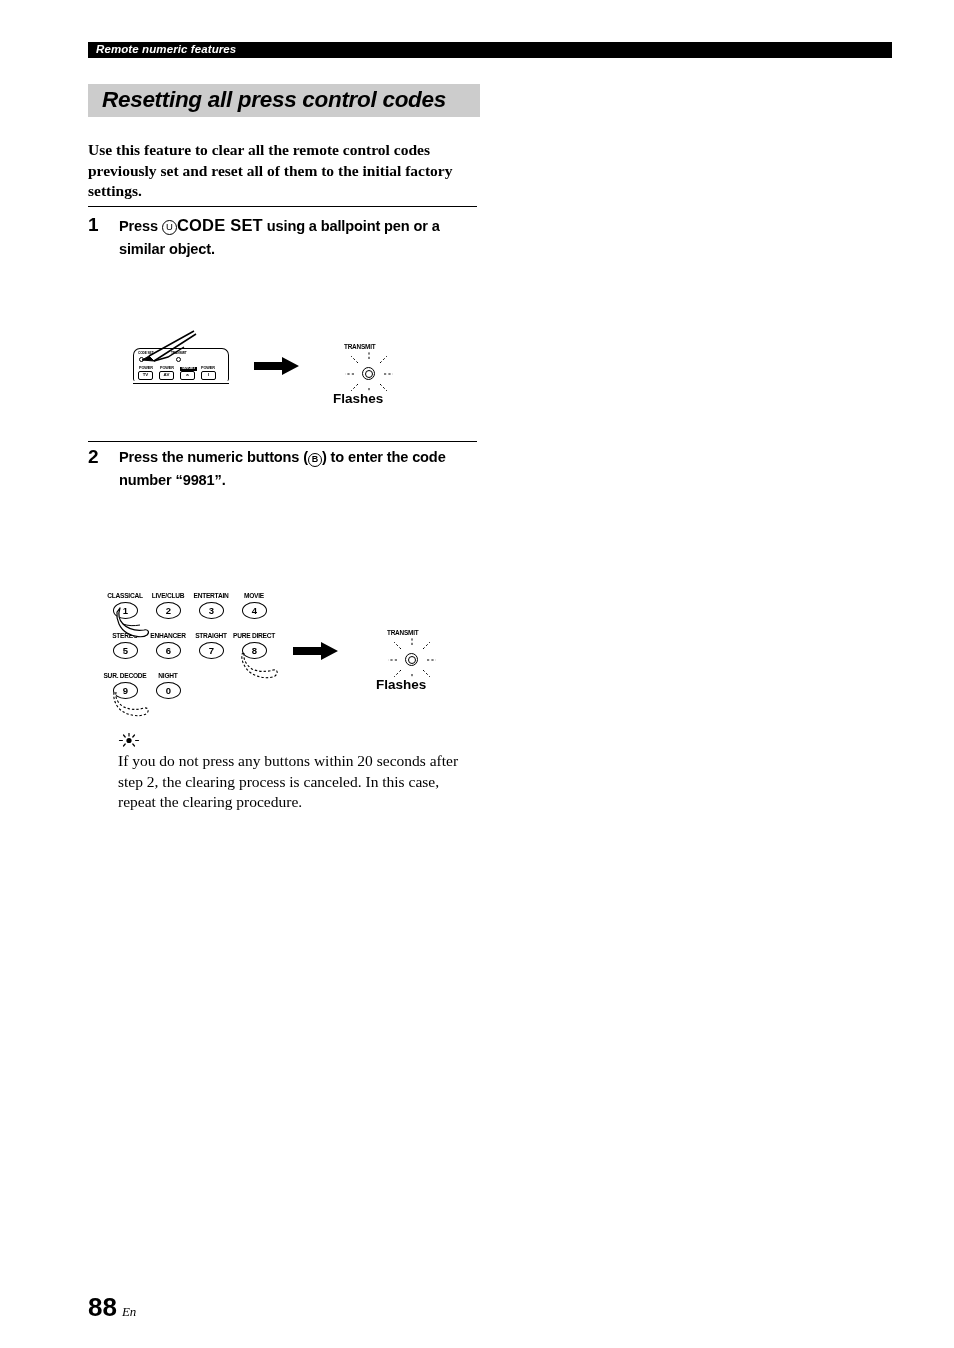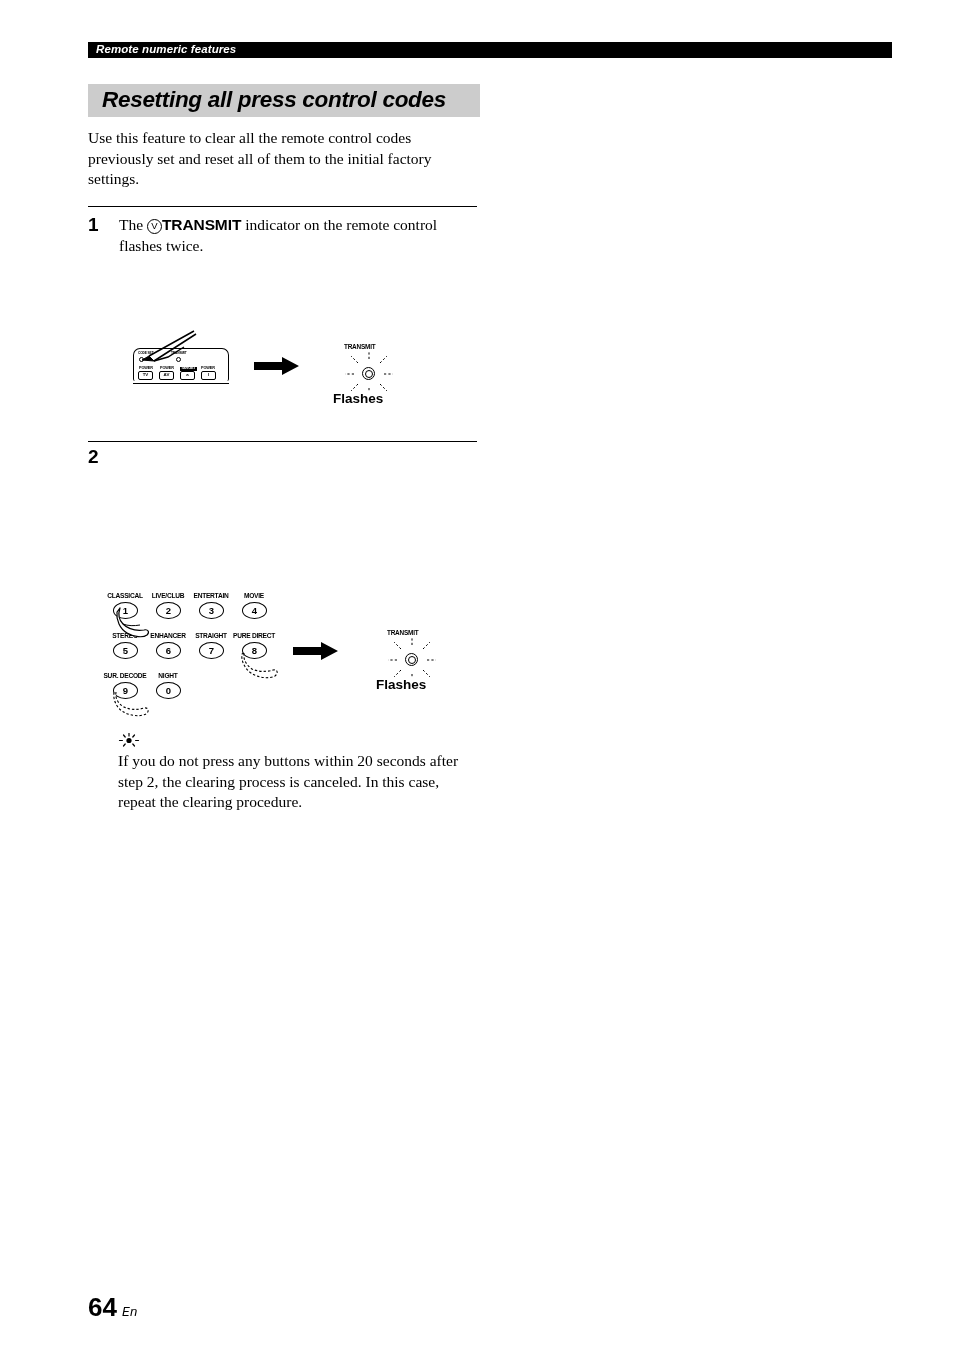--- a/index.html
+++ b/index.html
@@ -56,25 +56,26 @@
     font-size: 22.5px;
     letter-spacing: -0.3px;
     padding-left: 14px;
     line-height: 1;
   }
 
   
   .intro {
     position: absolute;
     left: 88px;
-    top: 128px;
+    top: 140px;
     width: 388px;
     font-size: 15.5px;
     line-height: 20.5px;
     text-align: left;
+    font-weight: bold;
   }
 
   
   .rule {
     position: absolute;
     left: 88px;
     width: 389px;
     border-top: 1.6px solid #000000;
   }
   .step {
@@ -304,21 +305,21 @@
     display: flex;
     align-items: baseline;
   }
   .folio-num {
     font-family: "Liberation Sans", sans-serif;
     font-weight: bold;
     font-size: 26px;
     line-height: 1;
   }
   .folio-lang {
-    font-family: Liberation Mono, monospace;
+    font-family: Liberation Serif, serif;
     font-style: italic;
     font-size: 13px;
     margin-left: 5px;
     line-height: 1;
   }
 </style>
 </head>
 <body>
 
 <div class="running-head">
@@ -327,22 +328,22 @@
 
 <div class="title-band">
   <span class="title-band-text">Resetting all press control codes</span>
 </div>
 
 <div class="intro">Use this feature to clear all the remote control codes previously set and reset all of them to the initial factory settings.</div>
 
 <div class="rule" style="top:206px;"></div>
 <div class="step" style="top:214px;">
   <div class="step-num">1</div>
-  <div class="step-body">
-    <span>The </span><span class="circ">V</span><span class="tr-bold">TRANSMIT</span><span> indicator on the remote control flashes twice.</span>
+  <div class="step-head">
+    <span>Press </span><span class="circ">U</span><span class="big-bold">CODE SET</span><span> using a ballpoint pen or a similar object.</span>
   </div>
 </div>
 
 <div class="fig1">
 
   <div class="remote-top"></div>
   <div class="remote-underline"></div>
 
   <span class="micro-label" style="left:50px; top:22px;">CODE SET</span>
   <span class="micro-label" style="left:83px; top:22px;">TRANSMIT</span>
@@ -385,20 +386,23 @@
     </svg>
     <div class="transmit-dot" style="left:34px; top:29px;"></div>
     <div class="transmit-dot-inner" style="left:36.5px; top:31.5px;"></div>
     <span class="flashes-label" style="left:5px; top:54px;">Flashes</span>
   </div>
 </div>
 
 <div class="rule" style="top:441px;"></div>
 <div class="step" style="top:446px;">
   <div class="step-num">2</div>
+  <div class="step-head">
+    <span>Press the numeric buttons (</span><span class="circ-sm">B</span><span>) to enter the code number “9981”.</span>
+  </div>
 </div>
 
 <div class="fig2">
 
   <span class="key-label" style="left:13px;  top:5px;  width:48px;">CLASSICAL</span>
   <div class="key" style="left:25px;  top:14px;">1</div>
   <span class="key-label" style="left:56px;  top:5px;  width:48px;">LIVE/CLUB</span>
   <div class="key" style="left:68px;  top:14px;">2</div>
   <span class="key-label" style="left:99px;  top:5px;  width:48px;">ENTERTAIN</span>
   <div class="key" style="left:111px; top:14px;">3</div>
@@ -464,15 +468,15 @@
     <line x1="16.5" y1="2" x2="14.8" y2="4"></line>
     <line x1="1.5" y1="7.5" x2="4.4" y2="7.5"></line>
     <line x1="20.5" y1="7.5" x2="17.6" y2="7.5"></line>
     <line x1="5.5" y1="13" x2="7.2" y2="11"></line>
     <line x1="16.5" y1="13" x2="14.8" y2="11"></line>
   </g>
 </svg>
 <div class="tip-text">If you do not press any buttons within 20 seconds after step 2, the clearing process is canceled. In this case, repeat the clearing procedure.</div>
 
 <div class="footer">
-  <span class="folio-num">64</span>
+  <span class="folio-num">88</span>
   <span class="folio-lang">En</span>
 </div>
 
 </body></html>

